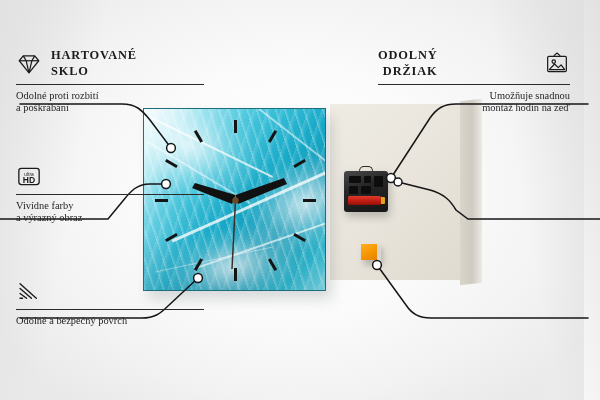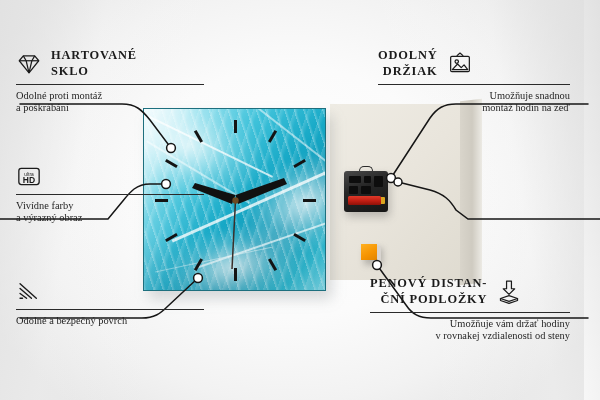--- a/index.html
+++ b/index.html
@@ -26,21 +26,21 @@
   #wires { position:absolute; left:0; top:0; width:600px; height:400px; }
 
   
   .feature { position:absolute; }
   .f-left  { text-align:left; }
   .f-right { text-align:right; }
 
   .head {
     display:flex; align-items:center; gap:9px;
   }
-  .f-right .head { justify-content:flex-start; }
+  .f-right .head { justify-content:space-between; }
   .f-left  .head { justify-content:flex-start; }
 
   .title {
     font-family:"Liberation Serif", serif;
     font-weight:700;
     font-size:12.4px;
     letter-spacing:0.85px;
     line-height:15.5px;
     color:#1b1b1b;
     white-space:pre-line;
@@ -242,21 +242,21 @@
           <path d="M4,12 L16,27 L28,12 L23,6 L9,6 Z"></path>
           <path d="M4,12 L28,12"></path>
             <path d="M9,6 L12.5,12 L16,27"></path>
             <path d="M23,6 L19.5,12 L16,27"></path>
         </g>
       </svg>
       <div class="title">HARTOVANÉ
 SKLO</div>
     </div>
     <div class="rule"></div>
-    <div class="desc">Odolné proti montáž
+    <div class="desc">Odolné proti rozbití
 a poškrábání</div>
   </div>
 
   <div class="feature f-left" id="feat-print">
     <div class="head">
       <svg class="icon" viewBox="0 0 32 32">
         <rect x="3.5" y="6.5" width="25" height="20" rx="3" fill="none" stroke="#1b1b1b" stroke-width="1.6"></rect>
         <text x="16" y="15.4" text-anchor="middle" font-family="Liberation Sans, sans-serif" font-size="6" fill="#1b1b1b">ultra</text>
         <text x="16" y="24" text-anchor="middle" font-family="Liberation Sans, sans-serif" font-size="10.5" font-weight="bold" fill="#1b1b1b">HD</text>
       </svg>
@@ -293,30 +293,14 @@
           <path d="M6.5,23 L13,16 L17.5,20.5 L21,17 L25.5,23 Z"></path>
         </g>
       </svg>
     </div>
     <div class="rule"></div>
     <div class="desc">Umožňuje snadnou
 montáž hodin na zeď</div>
   </div>
 
 
-  <div class="feature f-right" id="feat-pads">
-    <div class="head">
-      <div class="title">PENOVÝ DISTAN-
-ČNÍ PODLOŽKY</div>
-      <svg class="icon" viewBox="0 0 32 32">
-        <g fill="none" stroke="#1b1b1b" stroke-width="1.5" stroke-linejoin="round">
-          <path d="M13,2.5 L19,2.5 L19,12 L23,12 L16,19 L9,12 L13,12 Z"></path>
-          <path d="M16,20.5 L26.5,24 L16,27.5 L5.5,24 Z"></path>
-          <path d="M5.5,24 L5.5,26.5 L16,30 L26.5,26.5 L26.5,24"></path>
-        </g>
-      </svg>
-    </div>
-    <div class="rule"></div>
-    <div class="desc">Umožňuje vám držať hodiny
-v rovnakej vzdialenosti od steny</div>
-  </div>
 
 </div>
 
 </body></html>

